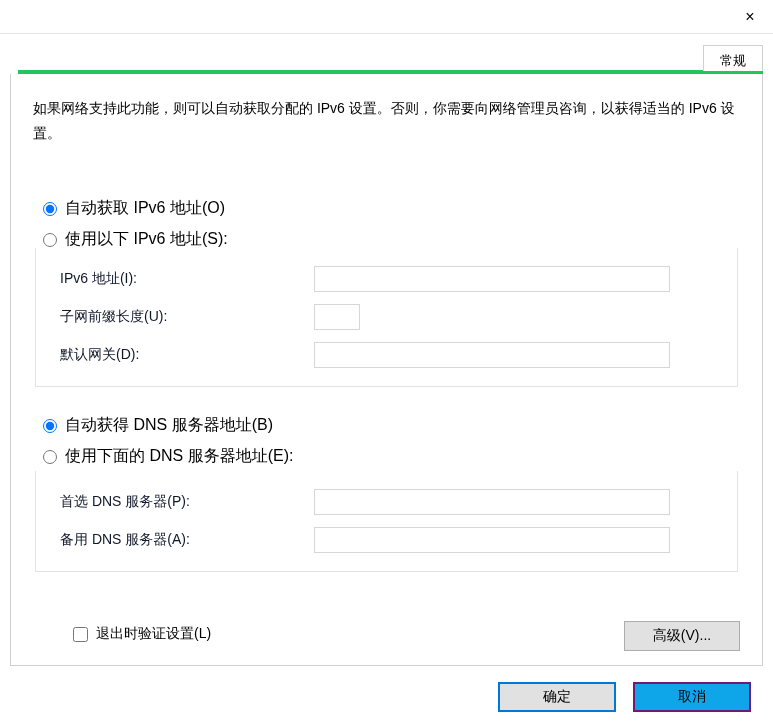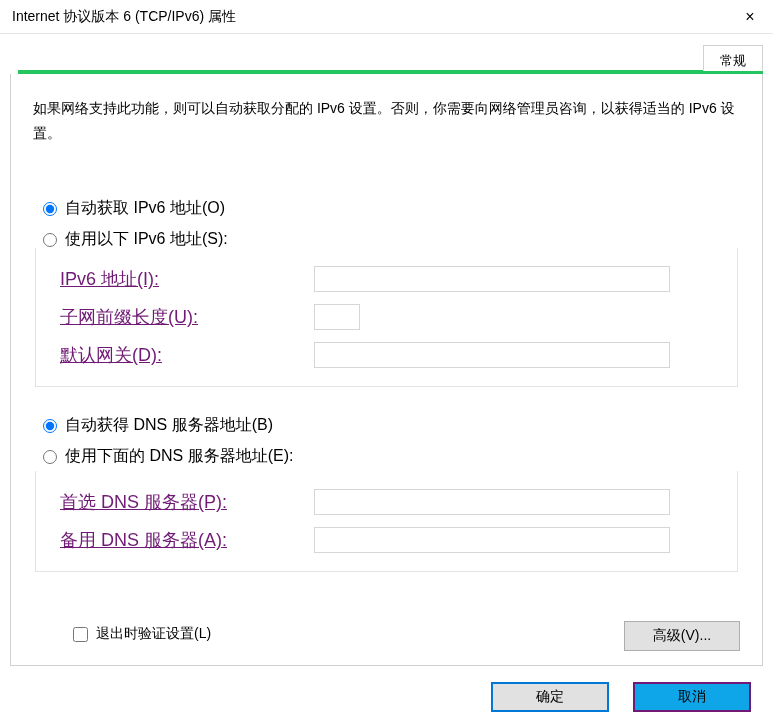--- a/index.html
+++ b/index.html
@@ -80,23 +80,22 @@
     .radio-row label {
       font-size: 16px;
     }
     .form-row {
       display: flex;
       align-items: center;
       padding: 6px 18px 6px 24px;
     }
     .form-row .col-label {
       width: 254px;
-      color: #701a75;
-      font-size: 18px;
-      text-decoration: underline;
+      color: #0f172a;
+      font-size: 14px;
     }
     .form-row input[type=text] {
       height: 26px;
       border: 1px solid #d6d6d6;
       padding: 2px 6px;
       font-size: 13px;
       background: #fff;
     }
     .inp-wide { width: 356px; }
     .inp-small { width: 46px; }
@@ -121,21 +120,21 @@
       border: 1px solid #adadad;
       background: #e1e1e1;
       font-size: 14px;
       font-family: inherit;
       margin-top: 17px;
     }
     .footer {
       display: flex;
       justify-content: flex-end;
       padding: 16px 12px 0 0;
-      gap: 24px;
+      gap: 17px;
     }
     .footer button {
       width: 118px;
       height: 30px;
       font-size: 14px;
       font-family: inherit;
       border: 2px solid #701a75;
       background: #0ea5e9;
     }
     .footer button.primary {
@@ -150,21 +149,20 @@
       margin-top: -6px;
       margin-bottom: 28px;
       margin-left: 2px; margin-right: 2px;
       position: relative;
     }
   </style>
 </head>
 <body>
 
 <div class="titlebar">
-  <span class="title">Internet 协议版本 6 (TCP/IPv6) 属性</span>
   <div class="close-btn">
       <span>×</span>
     </div>
 </div>
 
 <div class="content">
   <div class="tabbar">
     <div class="tab"><span>常规</span></div>
   </div>
 

